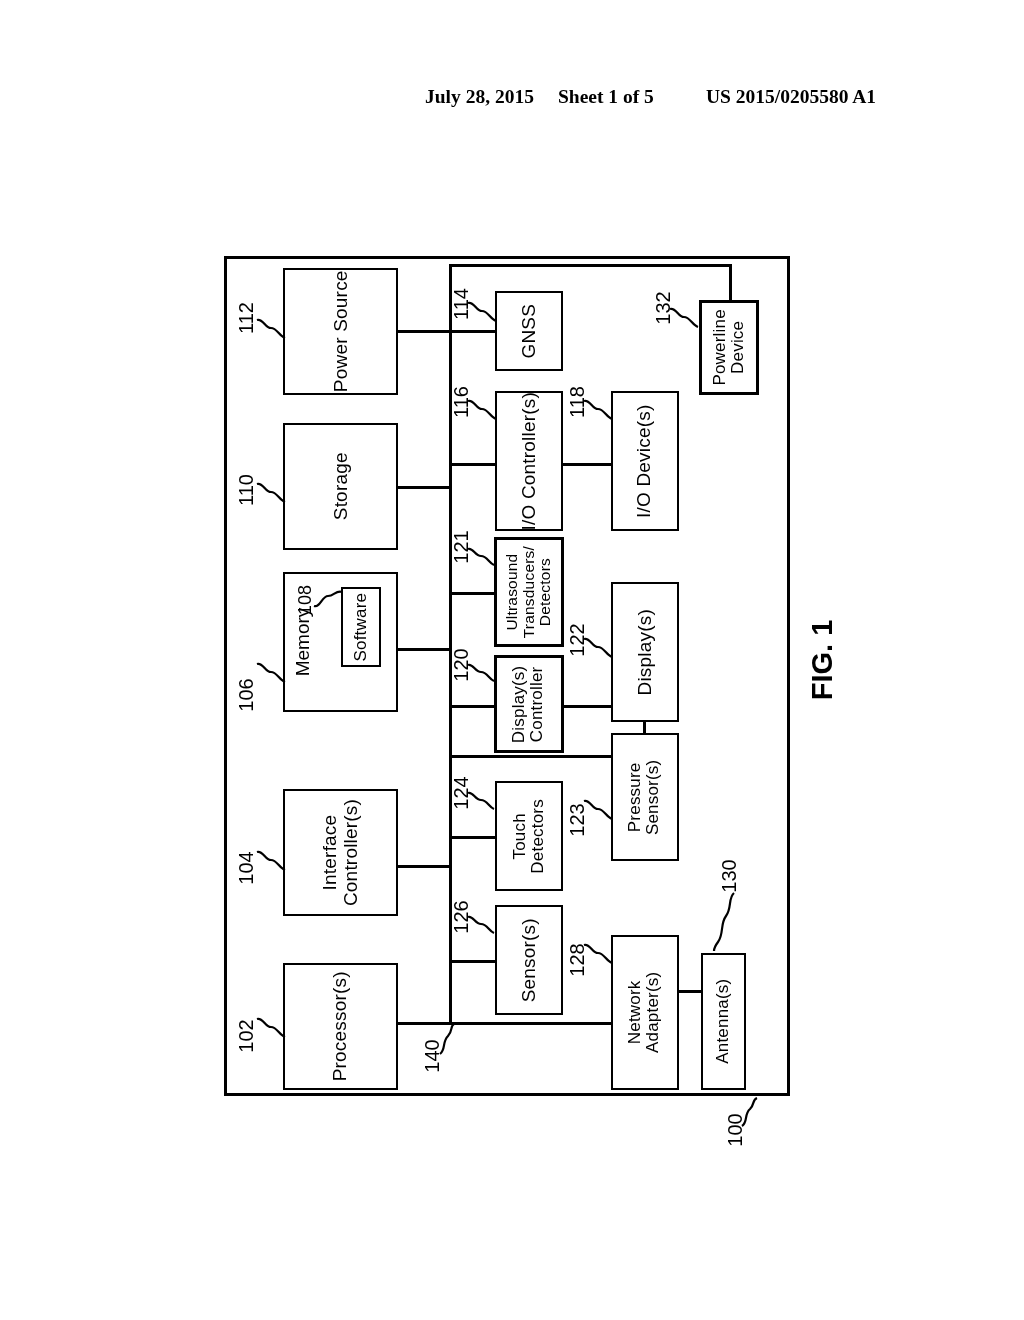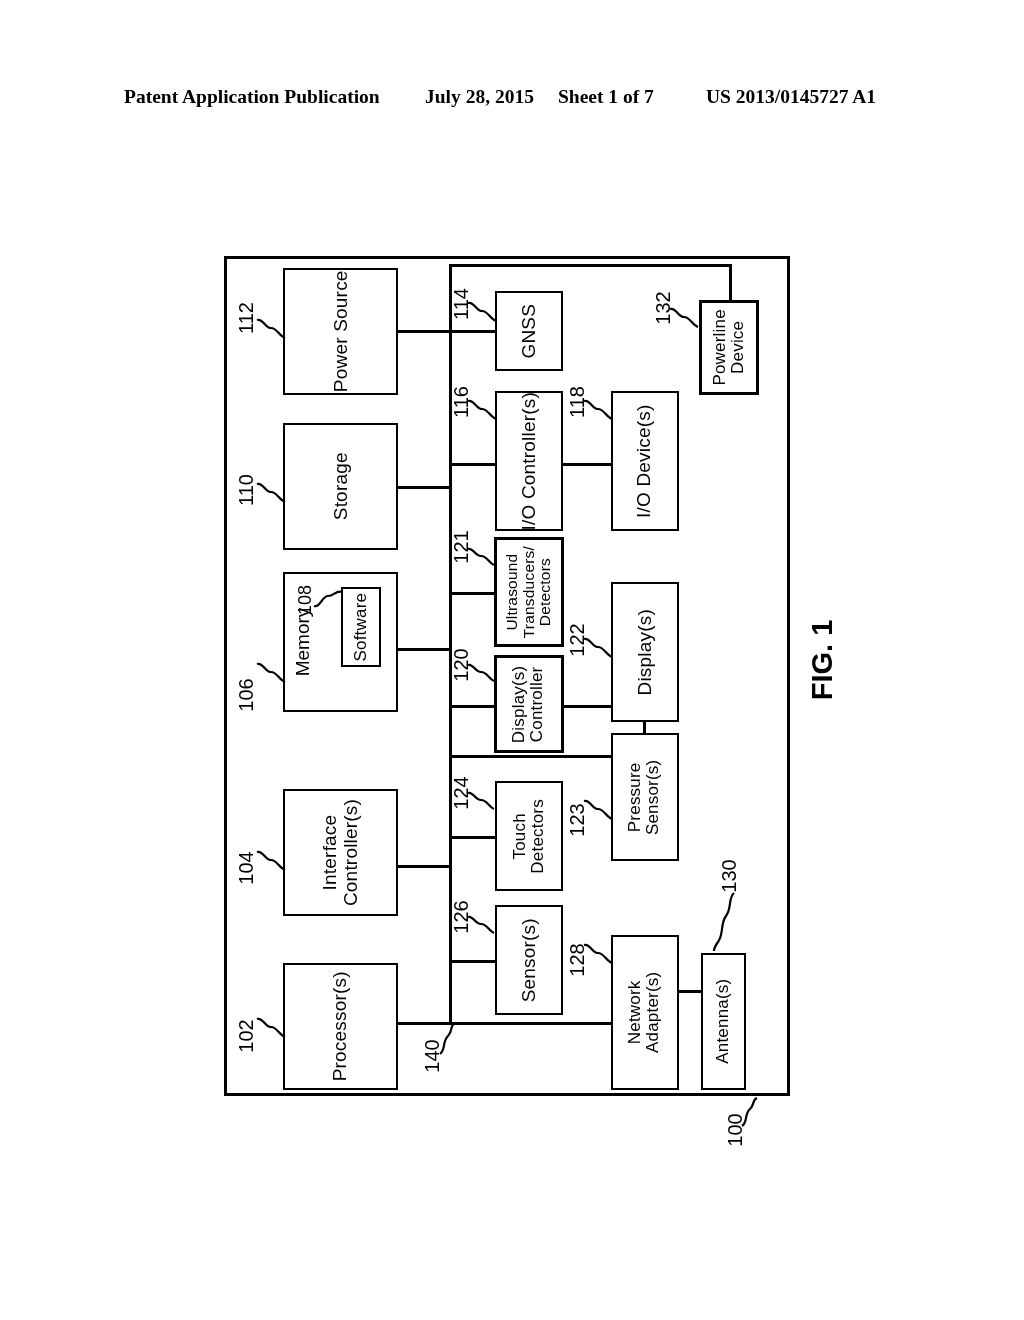--- a/index.html
+++ b/index.html
@@ -118,24 +118,23 @@
 
   
   .lead { position: absolute; overflow: visible; }
 </style>
 </head>
 <body>
 
 <div id="page">
 
   <div id="pub-header">
-    <span class="h-pub">Patent Application Publication</span>
     <span class="h-date">July 28, 2015</span>
-    <span class="h-sheet">Sheet 1 of 7</span>
-    <span class="h-num">US 2013/0145727 A1</span>
+    <span class="h-sheet">Sheet 1 of 5</span>
+    <span class="h-num">US 2015/0205580 A1</span>
   </div>
 
   <div id="figure">
 
     <div class="frame" style="left:224px; top:256px; width:566px; height:840px;"></div>
 
     <div class="vline" style="left:449px; top:264px; height:760px;"></div>
 
     <div class="hline" style="left:449px; top:264px; width:283px;"></div>
     <div class="vline" style="left:729px; top:264px; height:37px;"></div>

